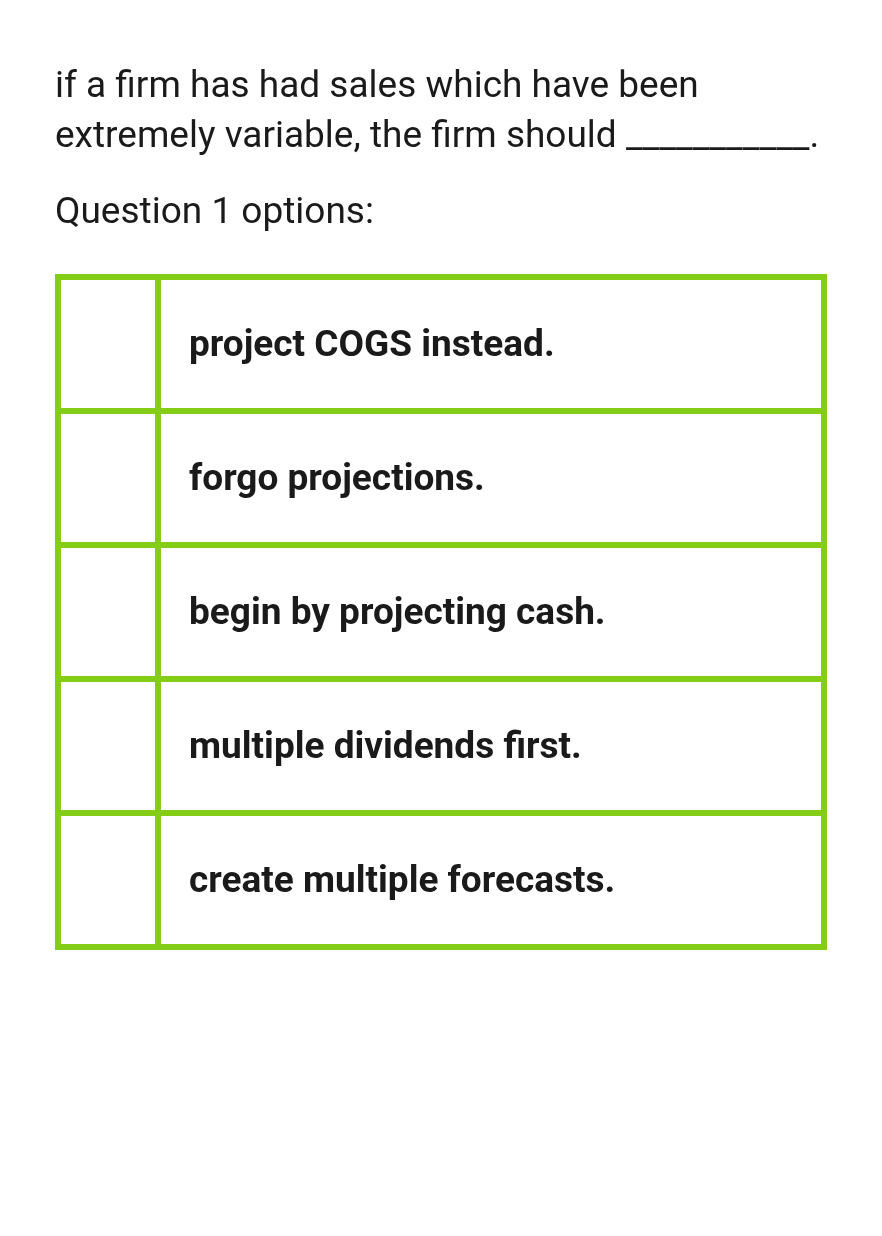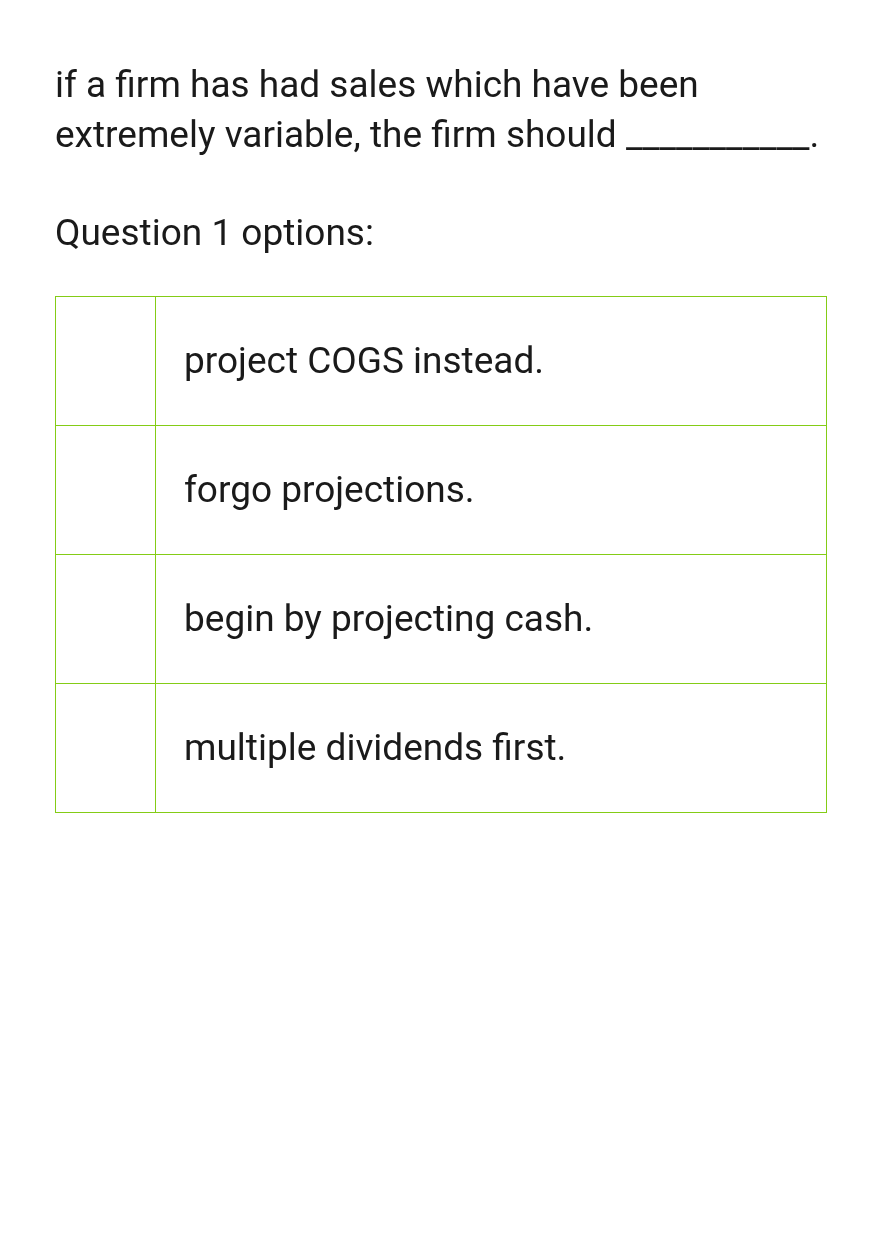--- a/index.html
+++ b/index.html
@@ -10,36 +10,37 @@
     body {
       background: #ffffff;
       font-family: -apple-system, BlinkMacSystemFont, "Segoe UI", Roboto, Helvetica, Arial, sans-serif;
       padding: 60px 55px;
       width: 882px;
       color: #1a1a1a;
     }
     .question-stem {
       font-size: 37px;
       line-height: 1.35;
-      margin-bottom: 48px;
+      margin-bottom: 26px;
       font-weight: 400;
     }
     .options-label {
       font-size: 37px;
       line-height: 1.35;
       margin-bottom: 38px;
       font-weight: 400;
     }
     .options-table {
       border-collapse: collapse;
       width: 100%;
     }
     .options-table td {
-      border: 1px solid #84cc16;
+      border: 6px solid #84cc16;
       vertical-align: middle;
+      font-weight: bold;
     }
     .option-selector {
       width: 100px;
     }
     .option-text-cell {
       padding: 40px 28px;
       font-size: 37px;
       line-height: 1.3;
       font-weight: 400;
     }
@@ -62,14 +63,18 @@
       <td class="option-text-cell">forgo projections.</td>
     </tr>
     <tr>
       <td class="option-selector"></td>
       <td class="option-text-cell">begin by projecting cash.</td>
     </tr>
     <tr>
       <td class="option-selector"></td>
       <td class="option-text-cell">multiple dividends first.</td>
     </tr>
+    <tr>
+      <td class="option-selector"></td>
+      <td class="option-text-cell">create multiple forecasts.</td>
+    </tr>
   </tbody>
 </table>
 
 </body></html>

